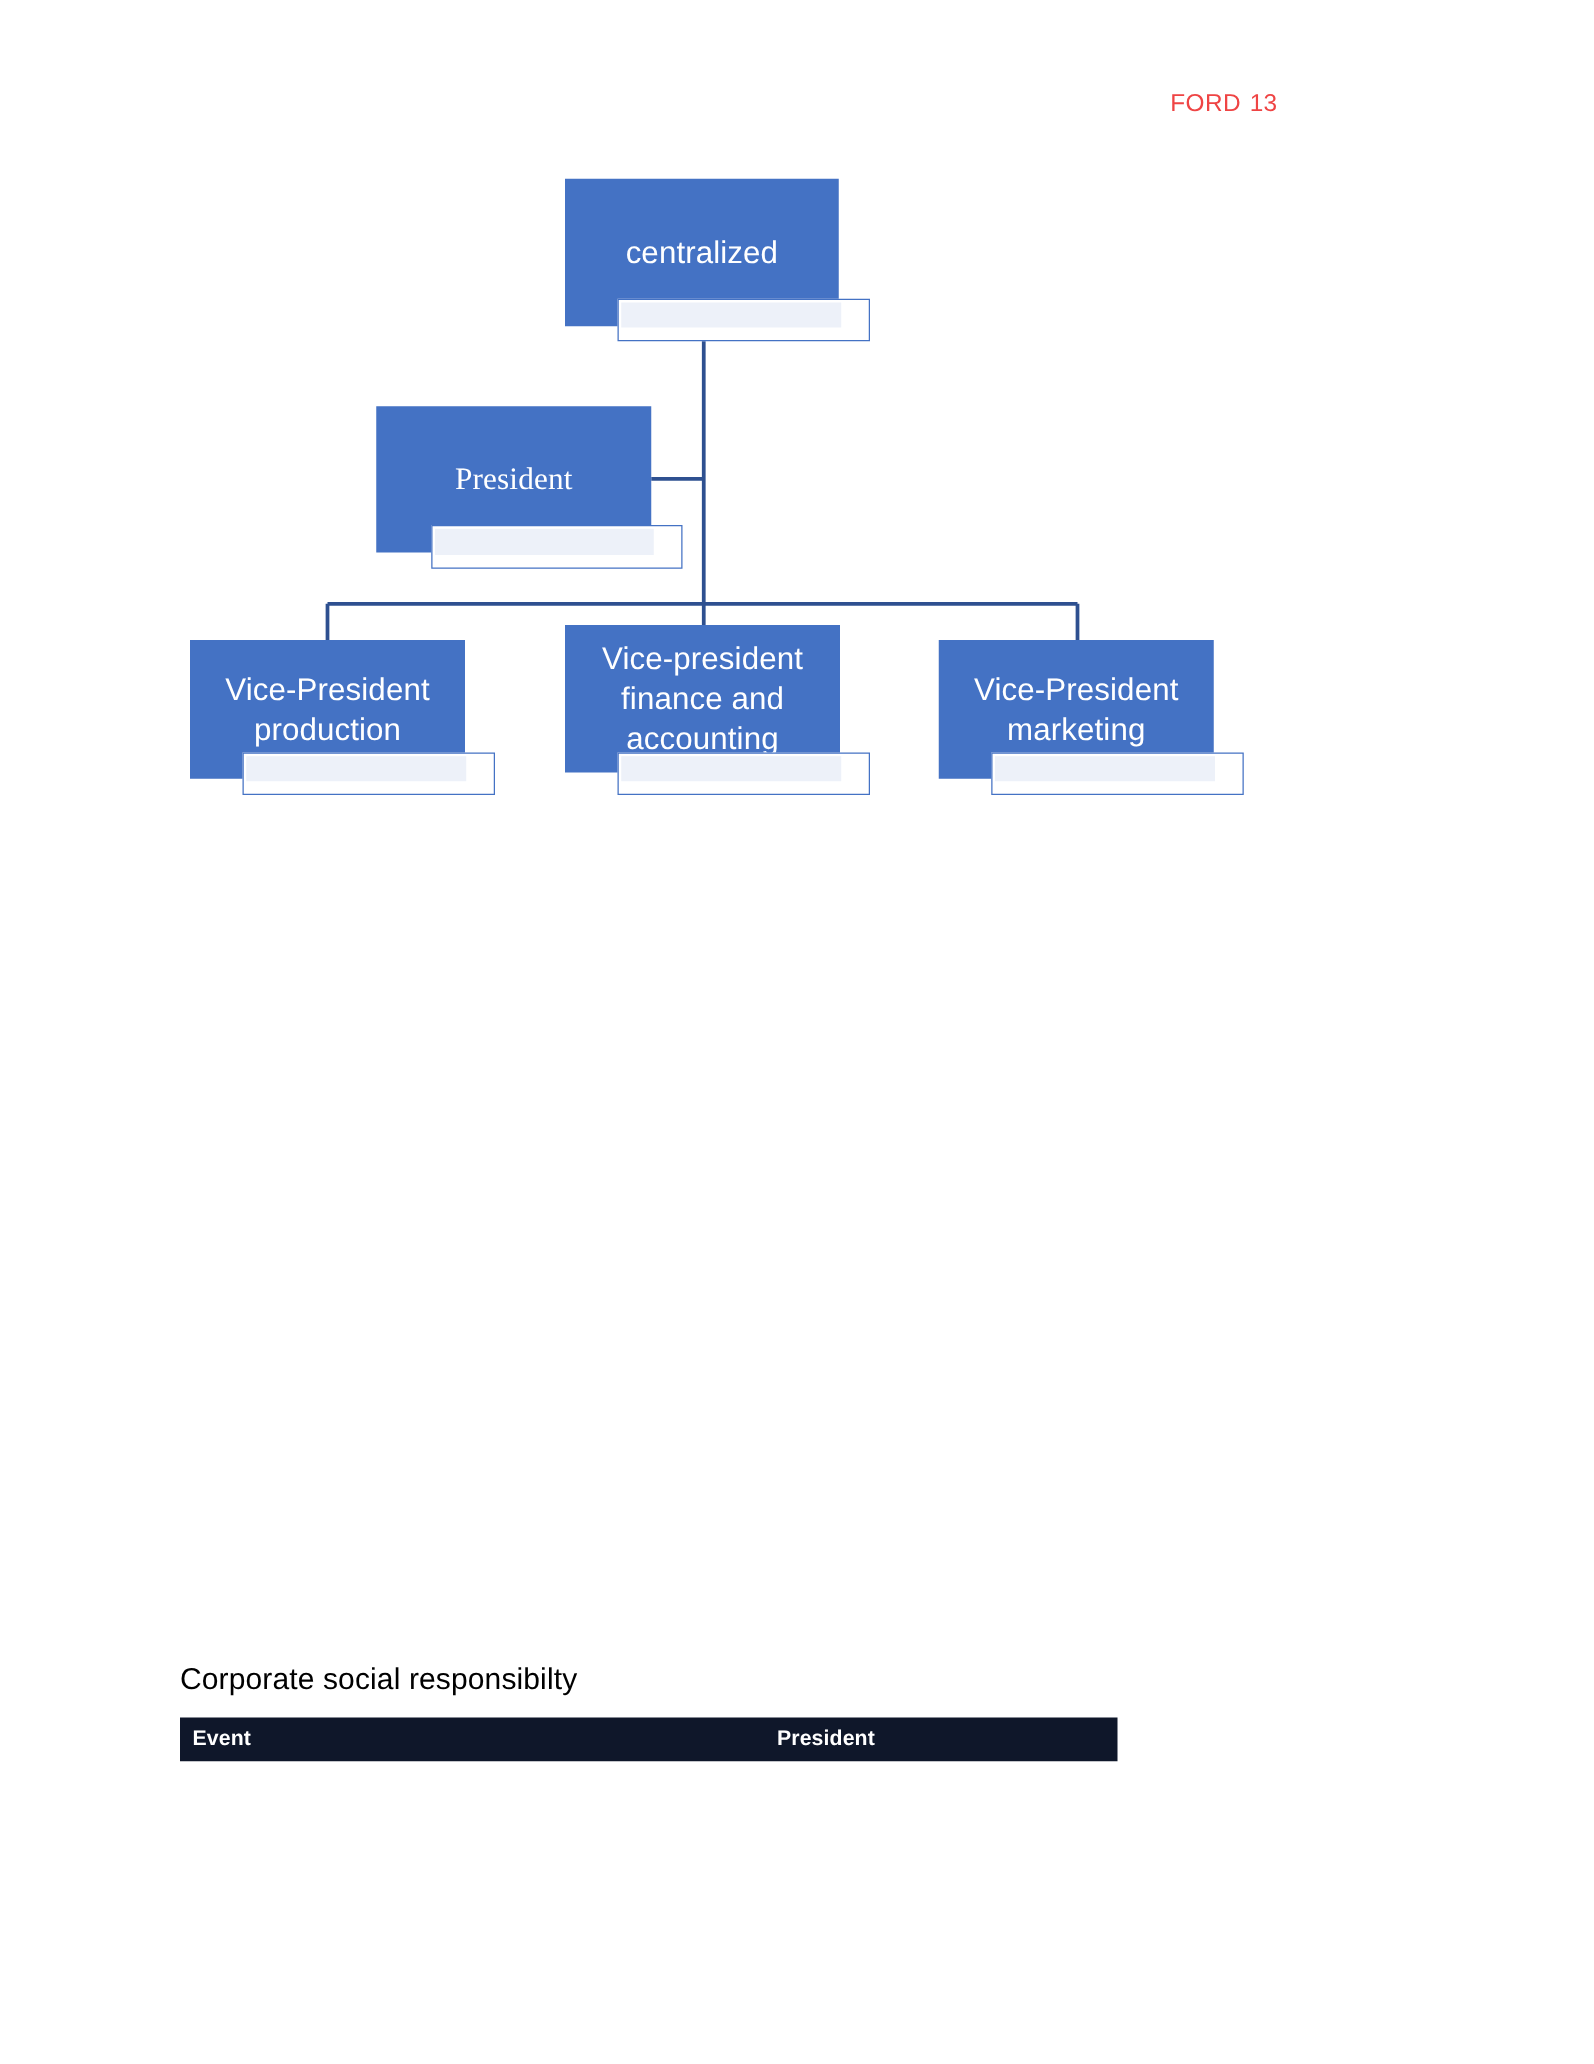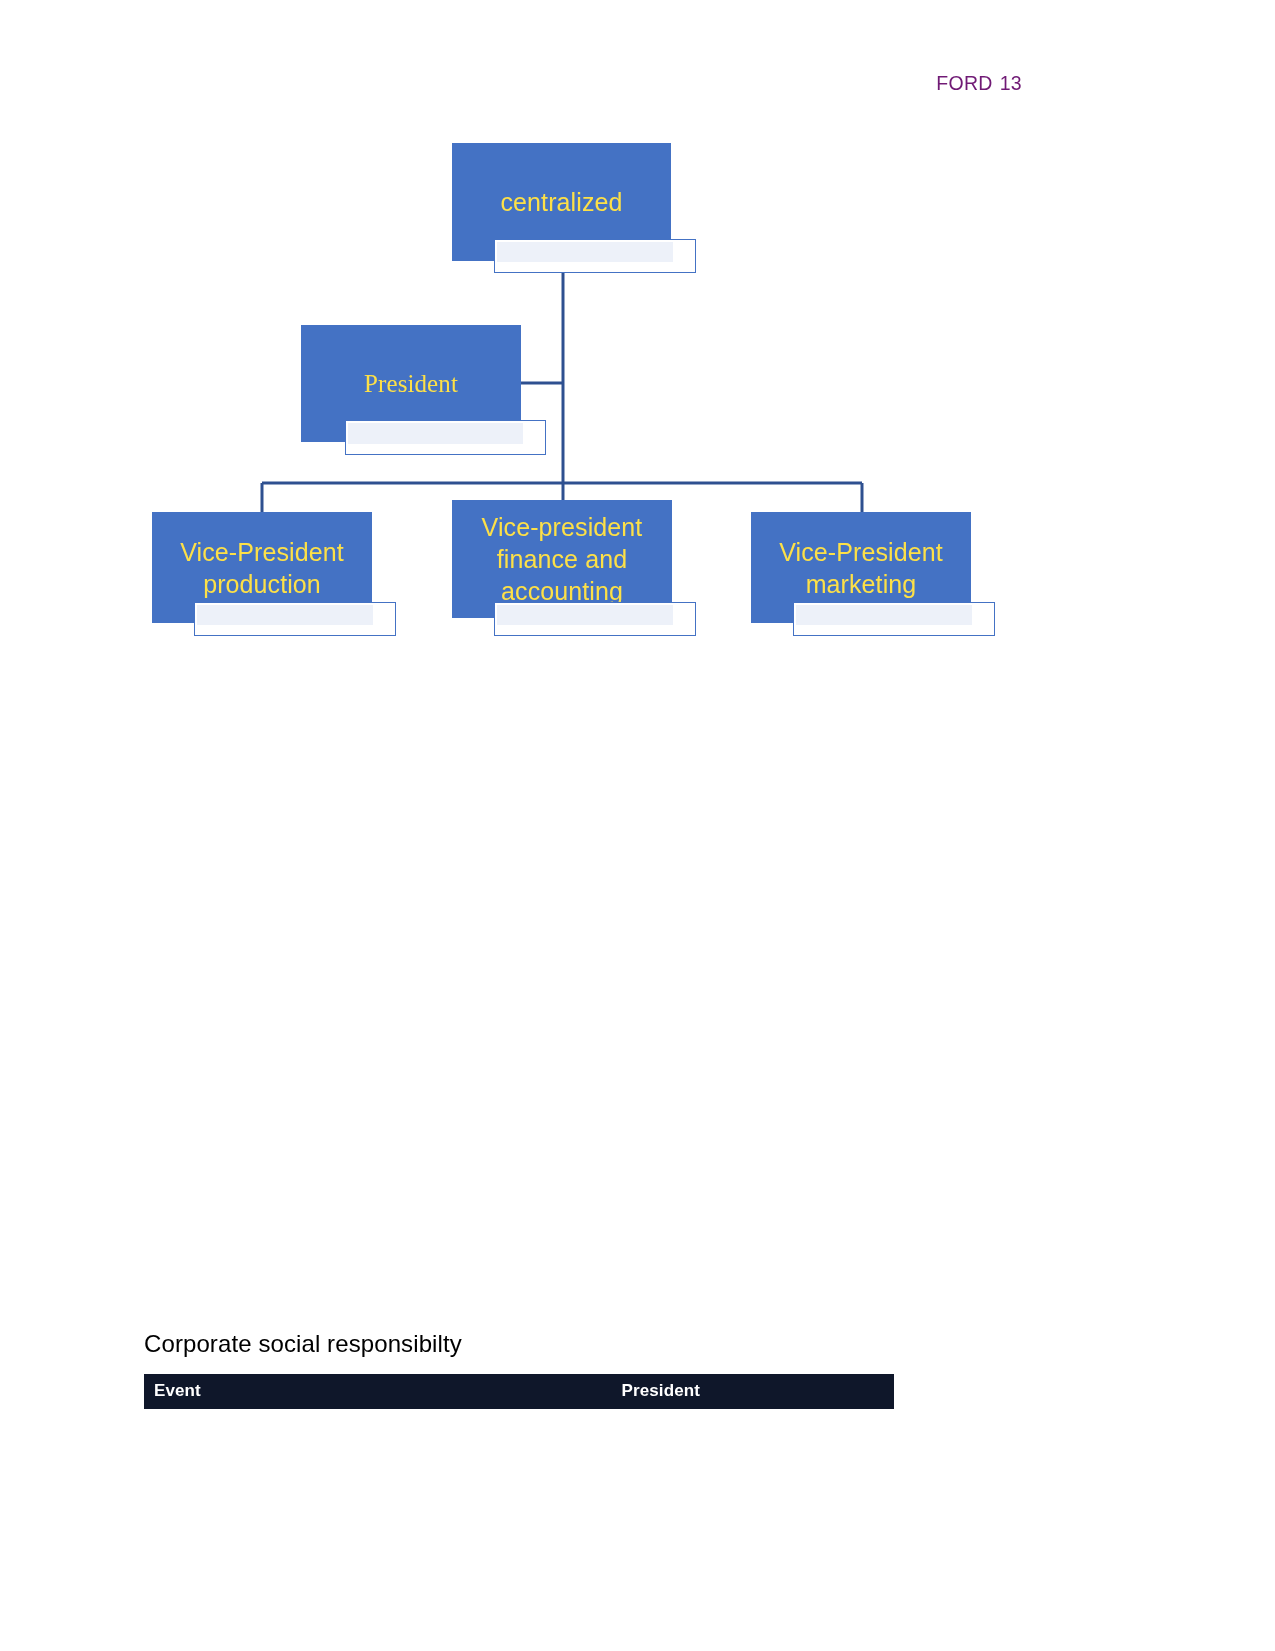--- a/index.html
+++ b/index.html
@@ -21,21 +21,21 @@
   .page-header {
     position: absolute;
     top: 72px;
     right: 0;
     width: 1275px;
     text-align: right;
     padding-right: 253px;
     box-sizing: border-box;
     font-size: 19.5px;
     letter-spacing: 0.3px;
-    color: #701a75;
+    color: #ef4444;
   }
   .page-header .hdr-label { margin-right: 7px; }
 
   
   .orgchart {
     position: absolute;
     left: 0;
     top: 0;
     width: 1275px;
     height: 700px;
@@ -58,21 +58,21 @@
     position: absolute;
     background: #4472C4;
     box-sizing: border-box;
     display: flex;
     align-items: center;
     justify-content: center;
     text-align: center;
   }
 
   .node-label {
-    color: #fde047;
+    color: #ffffff;
     font-size: 25px;
     line-height: 1.28;
     font-weight: 400;
     padding: 0 10px;
     letter-spacing: 0.1px;
   }
 
   
   .node-card {
     position: absolute;

